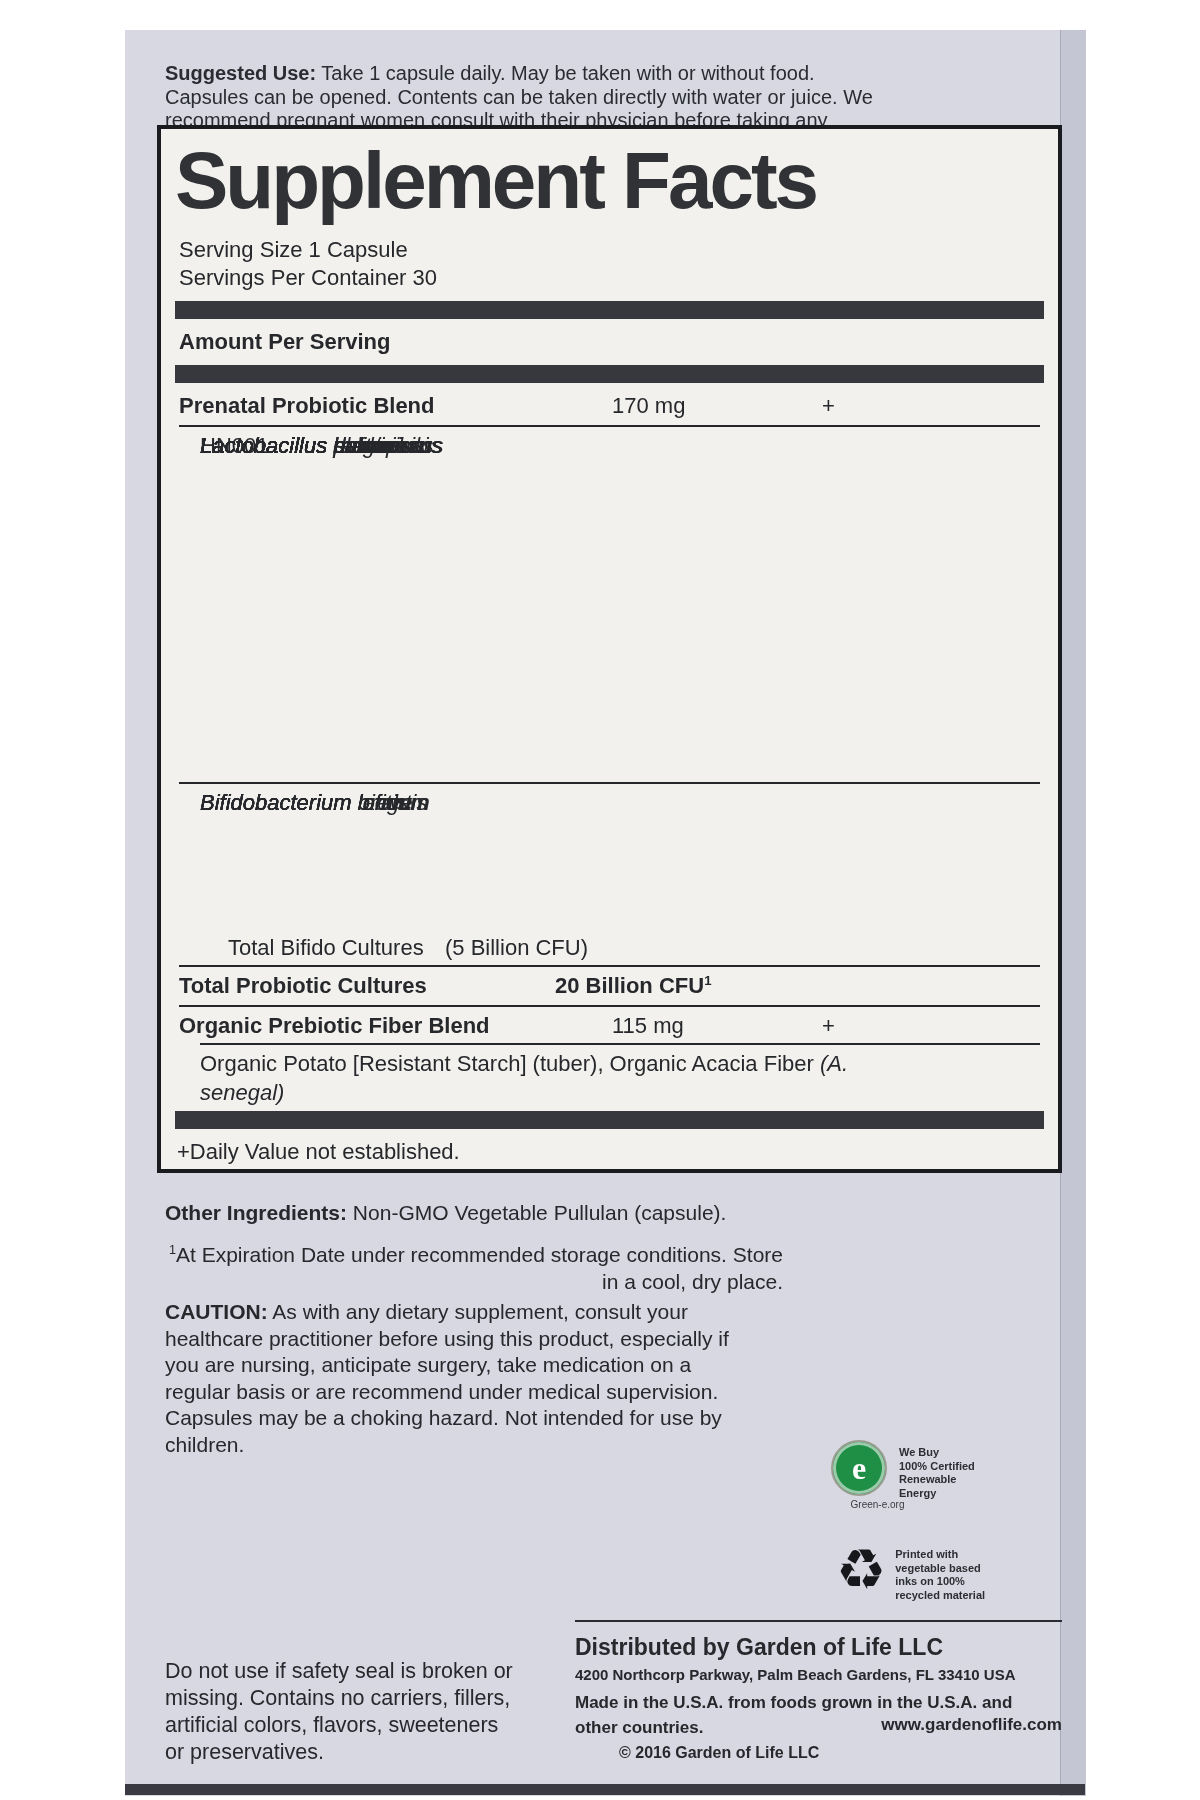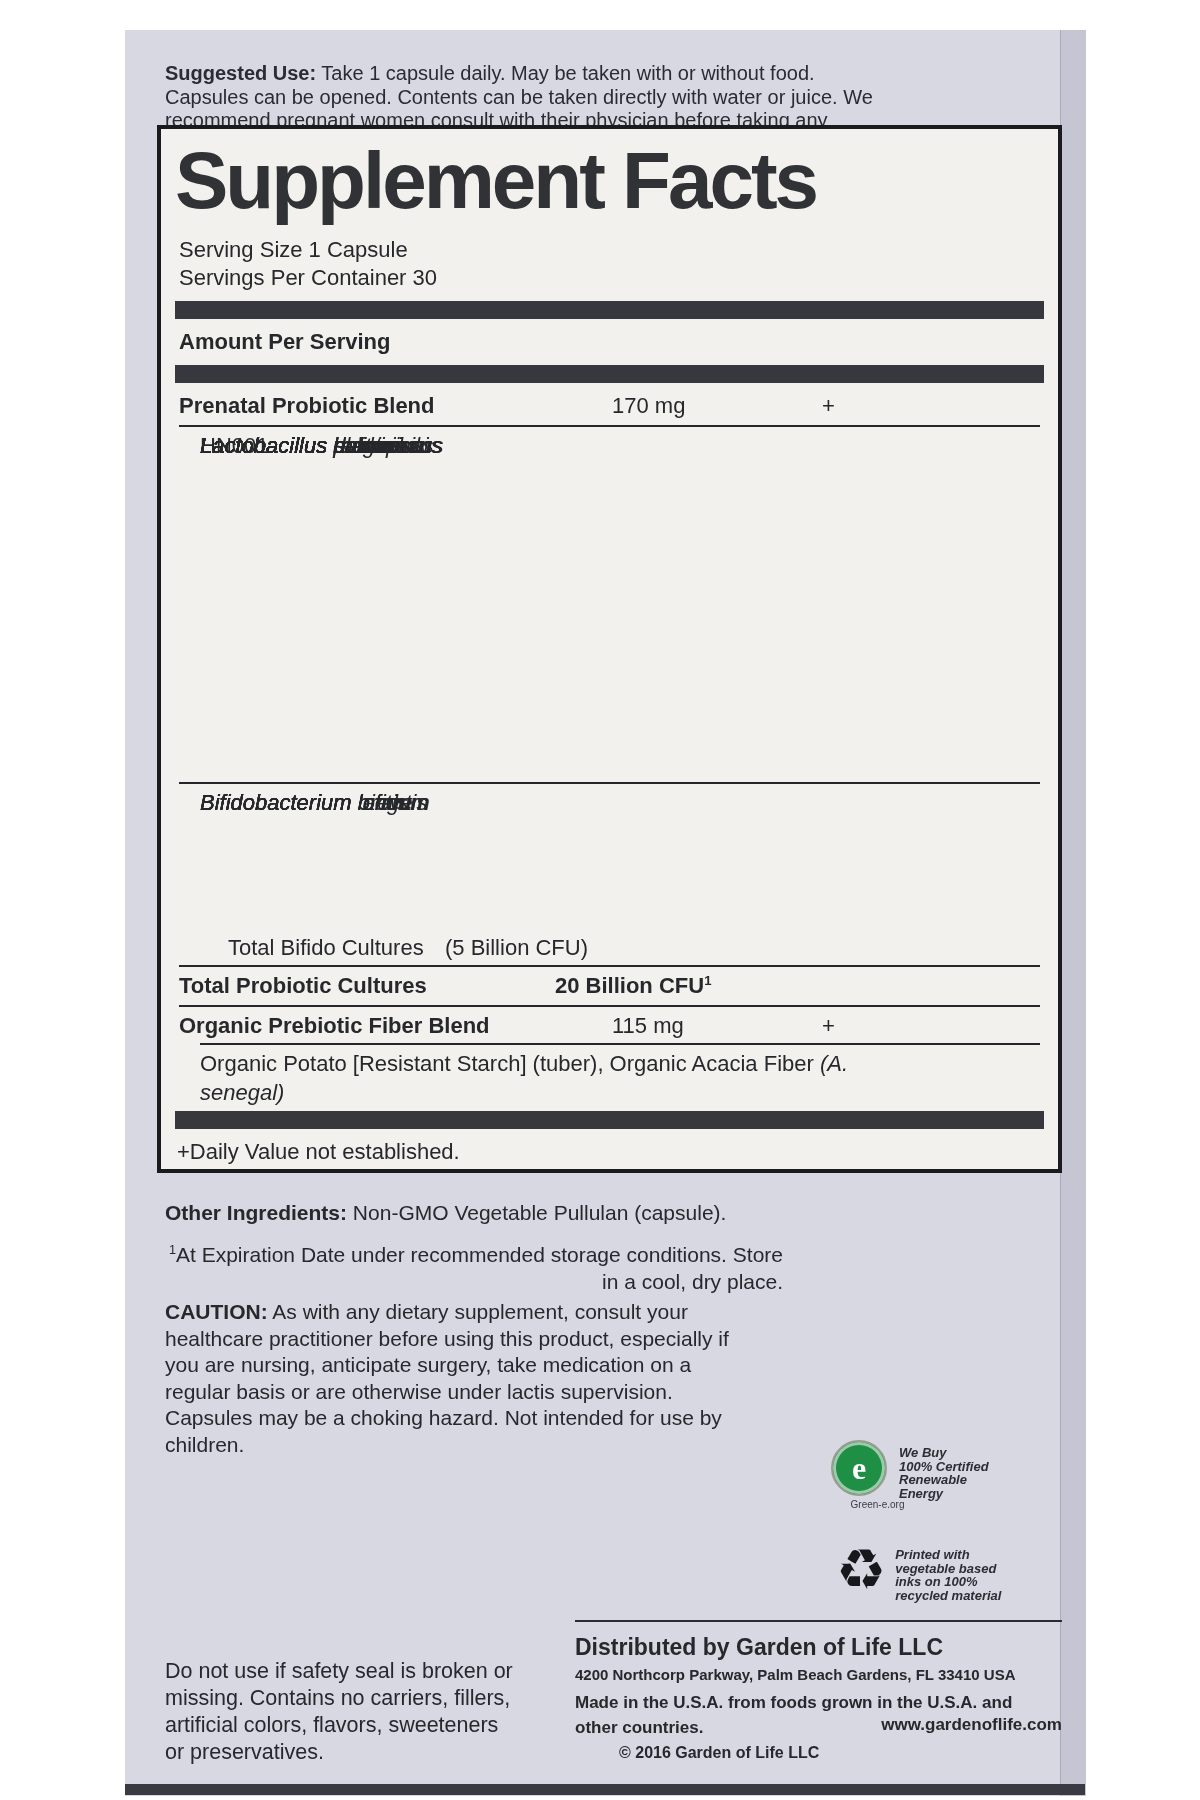--- a/index.html
+++ b/index.html
@@ -62,21 +62,21 @@
 
   
   .badge{position:absolute;display:flex;align-items:flex-start;}
   .greene{left:828px;top:1440px;}
   .greene-col{display:flex;flex-direction:column;align-items:center;width:62px;}
   .greene-circle{width:52px;height:52px;border-radius:50%;background:#1f8f45;border:2px solid #9a9d90;
                  display:flex;align-items:center;justify-content:center;color:#ffffff;
                  font-weight:bold;font-size:32px;font-family:"Liberation Serif",serif;
                  box-shadow:inset 0 0 0 3px rgba(255,255,255,.55);}
   .greene-cap{font-size:10px;font-weight:normal;color:#3a3c41;margin-top:3px;white-space:nowrap;padding-left:37px;}
-  .badge-text{font-size:13px;font-weight:bold;line-height:13.5px;color:#2c2e33;white-space:pre-line;margin-left:9px;padding-top:6px;font-style:italic;}
+  .badge-text{font-size:11px;font-weight:bold;line-height:13.5px;color:#2c2e33;white-space:pre-line;margin-left:9px;padding-top:6px;}
   .recycle{left:836px;top:1542px;}
   .recycle-glyph{font-size:56px;line-height:56px;color:#17181b;font-family:"DejaVu Sans",sans-serif;}
 </style>
 </head>
 <body>
 
 <div class="page">
   <div class="label-bg">
     <div class="label-edge"></div>
     <div class="label-bottom-band"></div>
@@ -185,21 +185,21 @@
     <p class="fiber-ing"><span class="tx">Organic Potato [Resistant Starch] (tuber), Organic Acacia Fiber </span><span class="it">(A. senegal)</span></p>
 
     <div class="bar bar3"></div>
     <div class="dv-note">+Daily Value not established.</div>
   </div>
 
   <p class="other-ing"><span class="lead">Other Ingredients:</span><span> Non-GMO Vegetable Pullulan (capsule).</span></p>
 
   <p class="expire"><sup>1</sup><span>At Expiration Date under recommended storage conditions. Store in a cool, dry place.</span></p>
 
-  <p class="caution"><span class="lead">CAUTION:</span><span> As with any dietary supplement, consult your healthcare practitioner before using this product, especially if you are nursing, anticipate surgery, take medication on a regular basis or are otherwise under lactis supervision. Capsules may be a choking hazard. Not intended for use by children.</span></p>
+  <p class="caution"><span class="lead">CAUTION:</span><span> As with any dietary supplement, consult your healthcare practitioner before using this product, especially if you are nursing, anticipate surgery, take medication on a regular basis or are recommend under medical supervision. Capsules may be a choking hazard. Not intended for use by children.</span></p>
 
   <div class="badge greene">
     <div class="greene-col">
       <div class="greene-circle">e</div>
       <div class="greene-cap">Green-e.org</div>
     </div>
     <div class="badge-text">We Buy
 100% Certified
 Renewable
 Energy</div>

